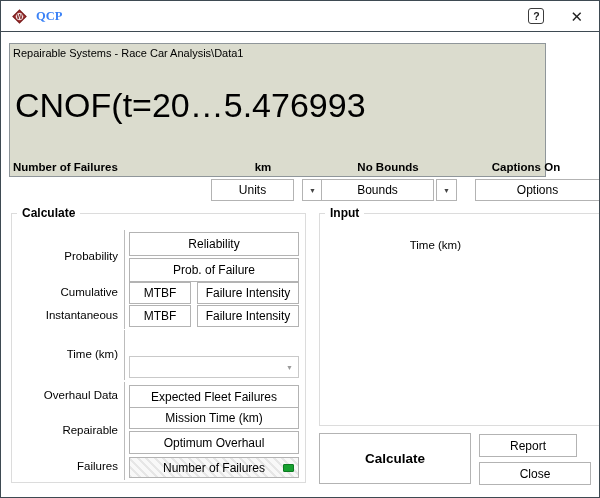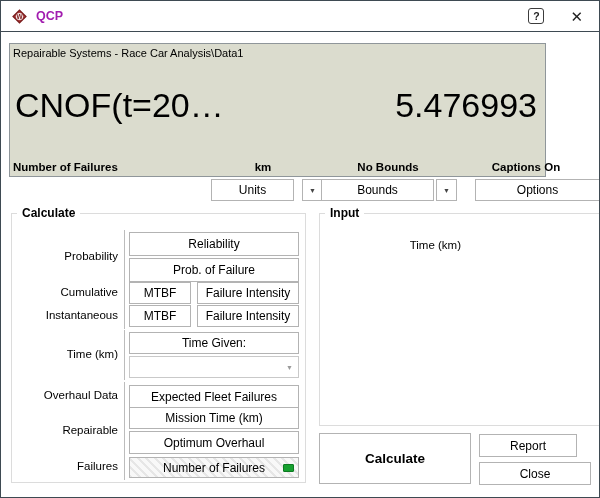--- a/index.html
+++ b/index.html
@@ -6,31 +6,31 @@
   *{box-sizing:border-box;}
   .window{
     position:relative;width:600px;height:498px;background:#fff;
     border:1px solid #3e4a52;overflow:hidden;
     font-family:"Liberation Sans",sans-serif;color:#000;
   }
   
   .titlebar{position:absolute;left:0;top:0;width:100%;height:31px;display:flex;align-items:center;
     padding-left:10px;border-bottom:1px solid #3e4a52;background:#fff;}
   .app-icon{flex:none;}
-  .tb-title{margin-left:8px;font-size:12.5px;font-weight:bold;color:#a21caf;}
+  .tb-title{margin-left:8px;font-size:12.5px;font-weight:bold;color:#3b82f6;font-family:Liberation Serif, serif;}
   .tb-spacer{flex:1;}
   .help-btn{width:16px;height:16px;border:1.5px solid #3c3c3c;border-radius:3px;display:flex;
     align-items:center;justify-content:center;font-size:10.5px;font-weight:bold;color:#222;
     margin-right:26px;cursor:default;background:#fff;}
   .close-btn{font-size:15px;color:#222;margin-right:16px;cursor:default;line-height:1;}
   
   .display-panel{position:absolute;left:8px;top:42px;width:537px;height:134px;
     background:#dbdcce;border:1px solid #8f969a;}
   .path{position:absolute;left:3px;top:3px;font-size:11px;}
-  .big-row{position:absolute;left:5px;right:8px;top:42px;display:flex;justify-content:space-between;
+  .big-row{position:absolute;left:5px;right:8px;top:42px;display:flex;
     align-items:baseline;}
   .func{font-size:34px;letter-spacing:0;}
   .result{font-size:34px;}
   .status{position:absolute;bottom:3px;font-size:11.5px;font-weight:bold;white-space:nowrap;}
   .st-metric{left:3px;}
   .st-c1{left:253px;transform:translateX(-50%);}
   .st-c2{left:378px;transform:translateX(-50%);}
   .st-c3{left:516px;transform:translateX(-50%);}
   
   .split{position:absolute;top:178px;height:22px;display:flex;gap:2px;}
@@ -156,21 +156,20 @@
   <span class="vsep vs5"></span>
   <span class="vsep vs6"></span>
   <span class="vsep vs7"></span>
 
   <button class="btn cbtn b-rel">Reliability</button>
   <button class="btn cbtn b-pof">Prob. of Failure</button>
   <button class="btn b-mtbf-c" style="position:absolute;">MTBF</button>
   <button class="btn b-fi-c" style="position:absolute;">Failure Intensity</button>
   <button class="btn b-mtbf-i" style="position:absolute;">MTBF</button>
   <button class="btn b-fi-i" style="position:absolute;">Failure Intensity</button>
-  <button class="btn cbtn b-tg">Time Given:</button>
 
   <div class="combo">
     <span class="arrow-glyph">▼</span>
   </div>
 
   <button class="btn cbtn b-eff">Expected Fleet Failures</button>
   <button class="btn cbtn b-mt">Mission Time (km)</button>
   <button class="btn cbtn b-oo">Optimum Overhaul</button>
 
   <button class="btn cbtn b-nof">

